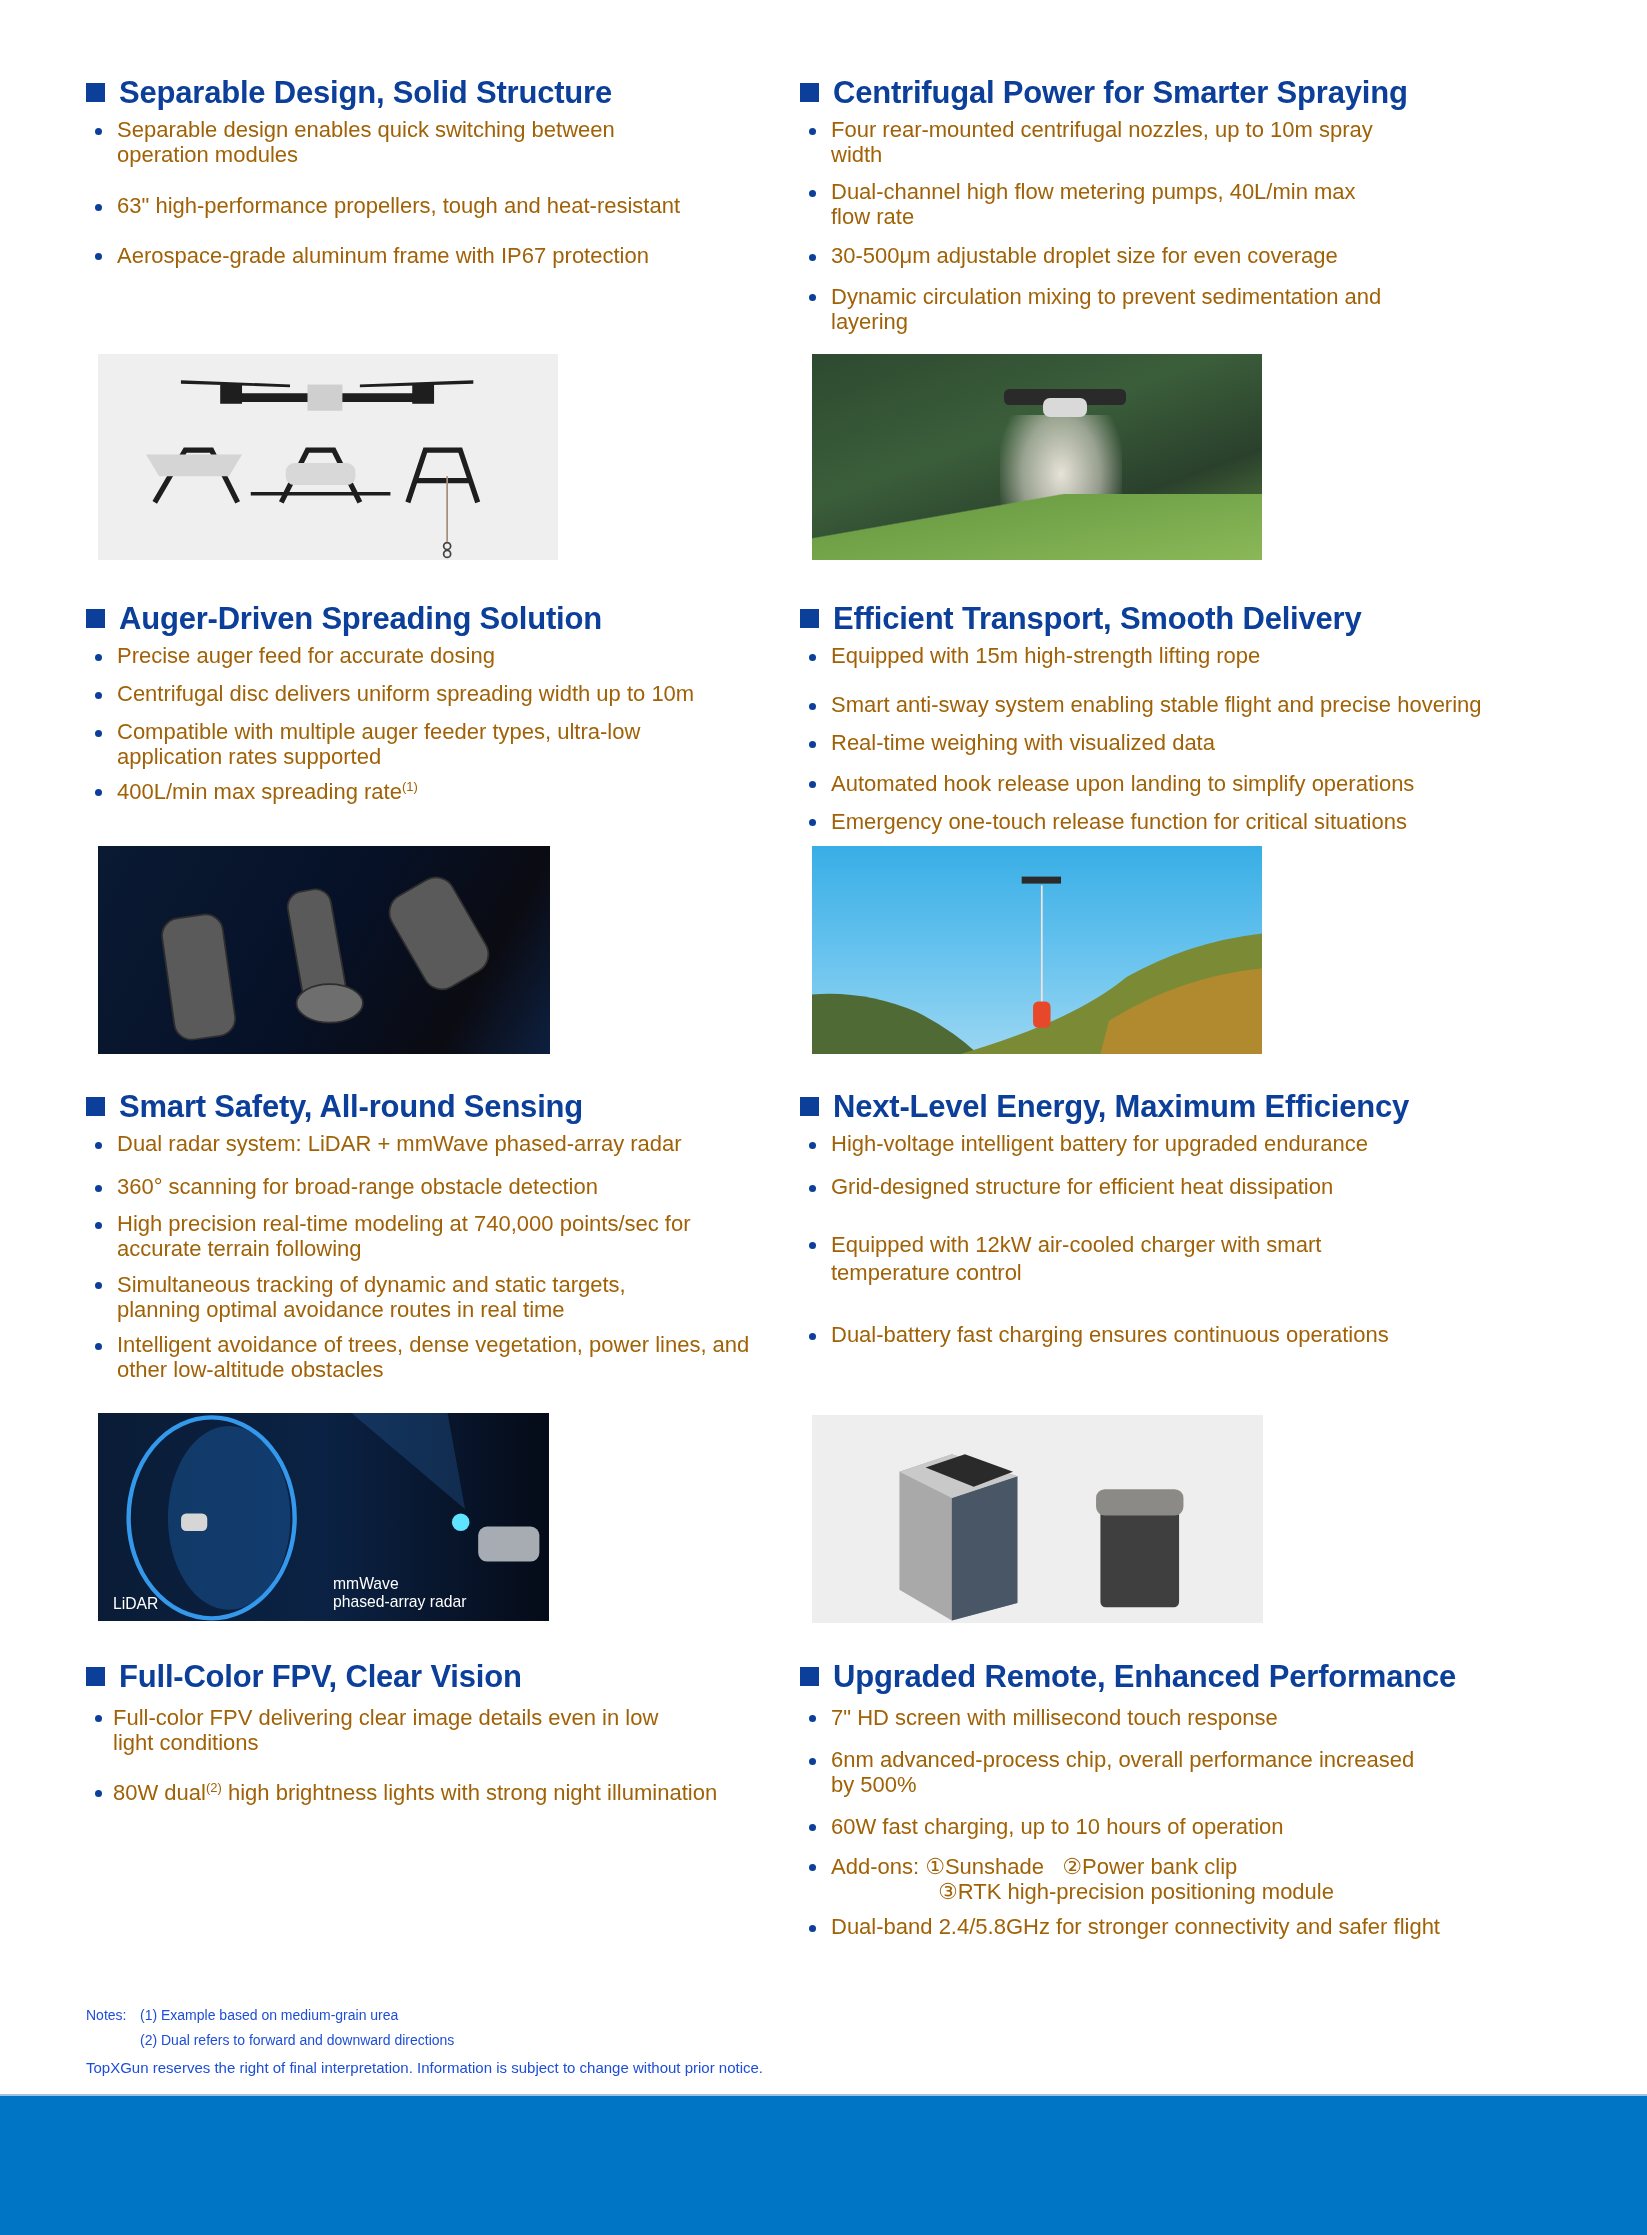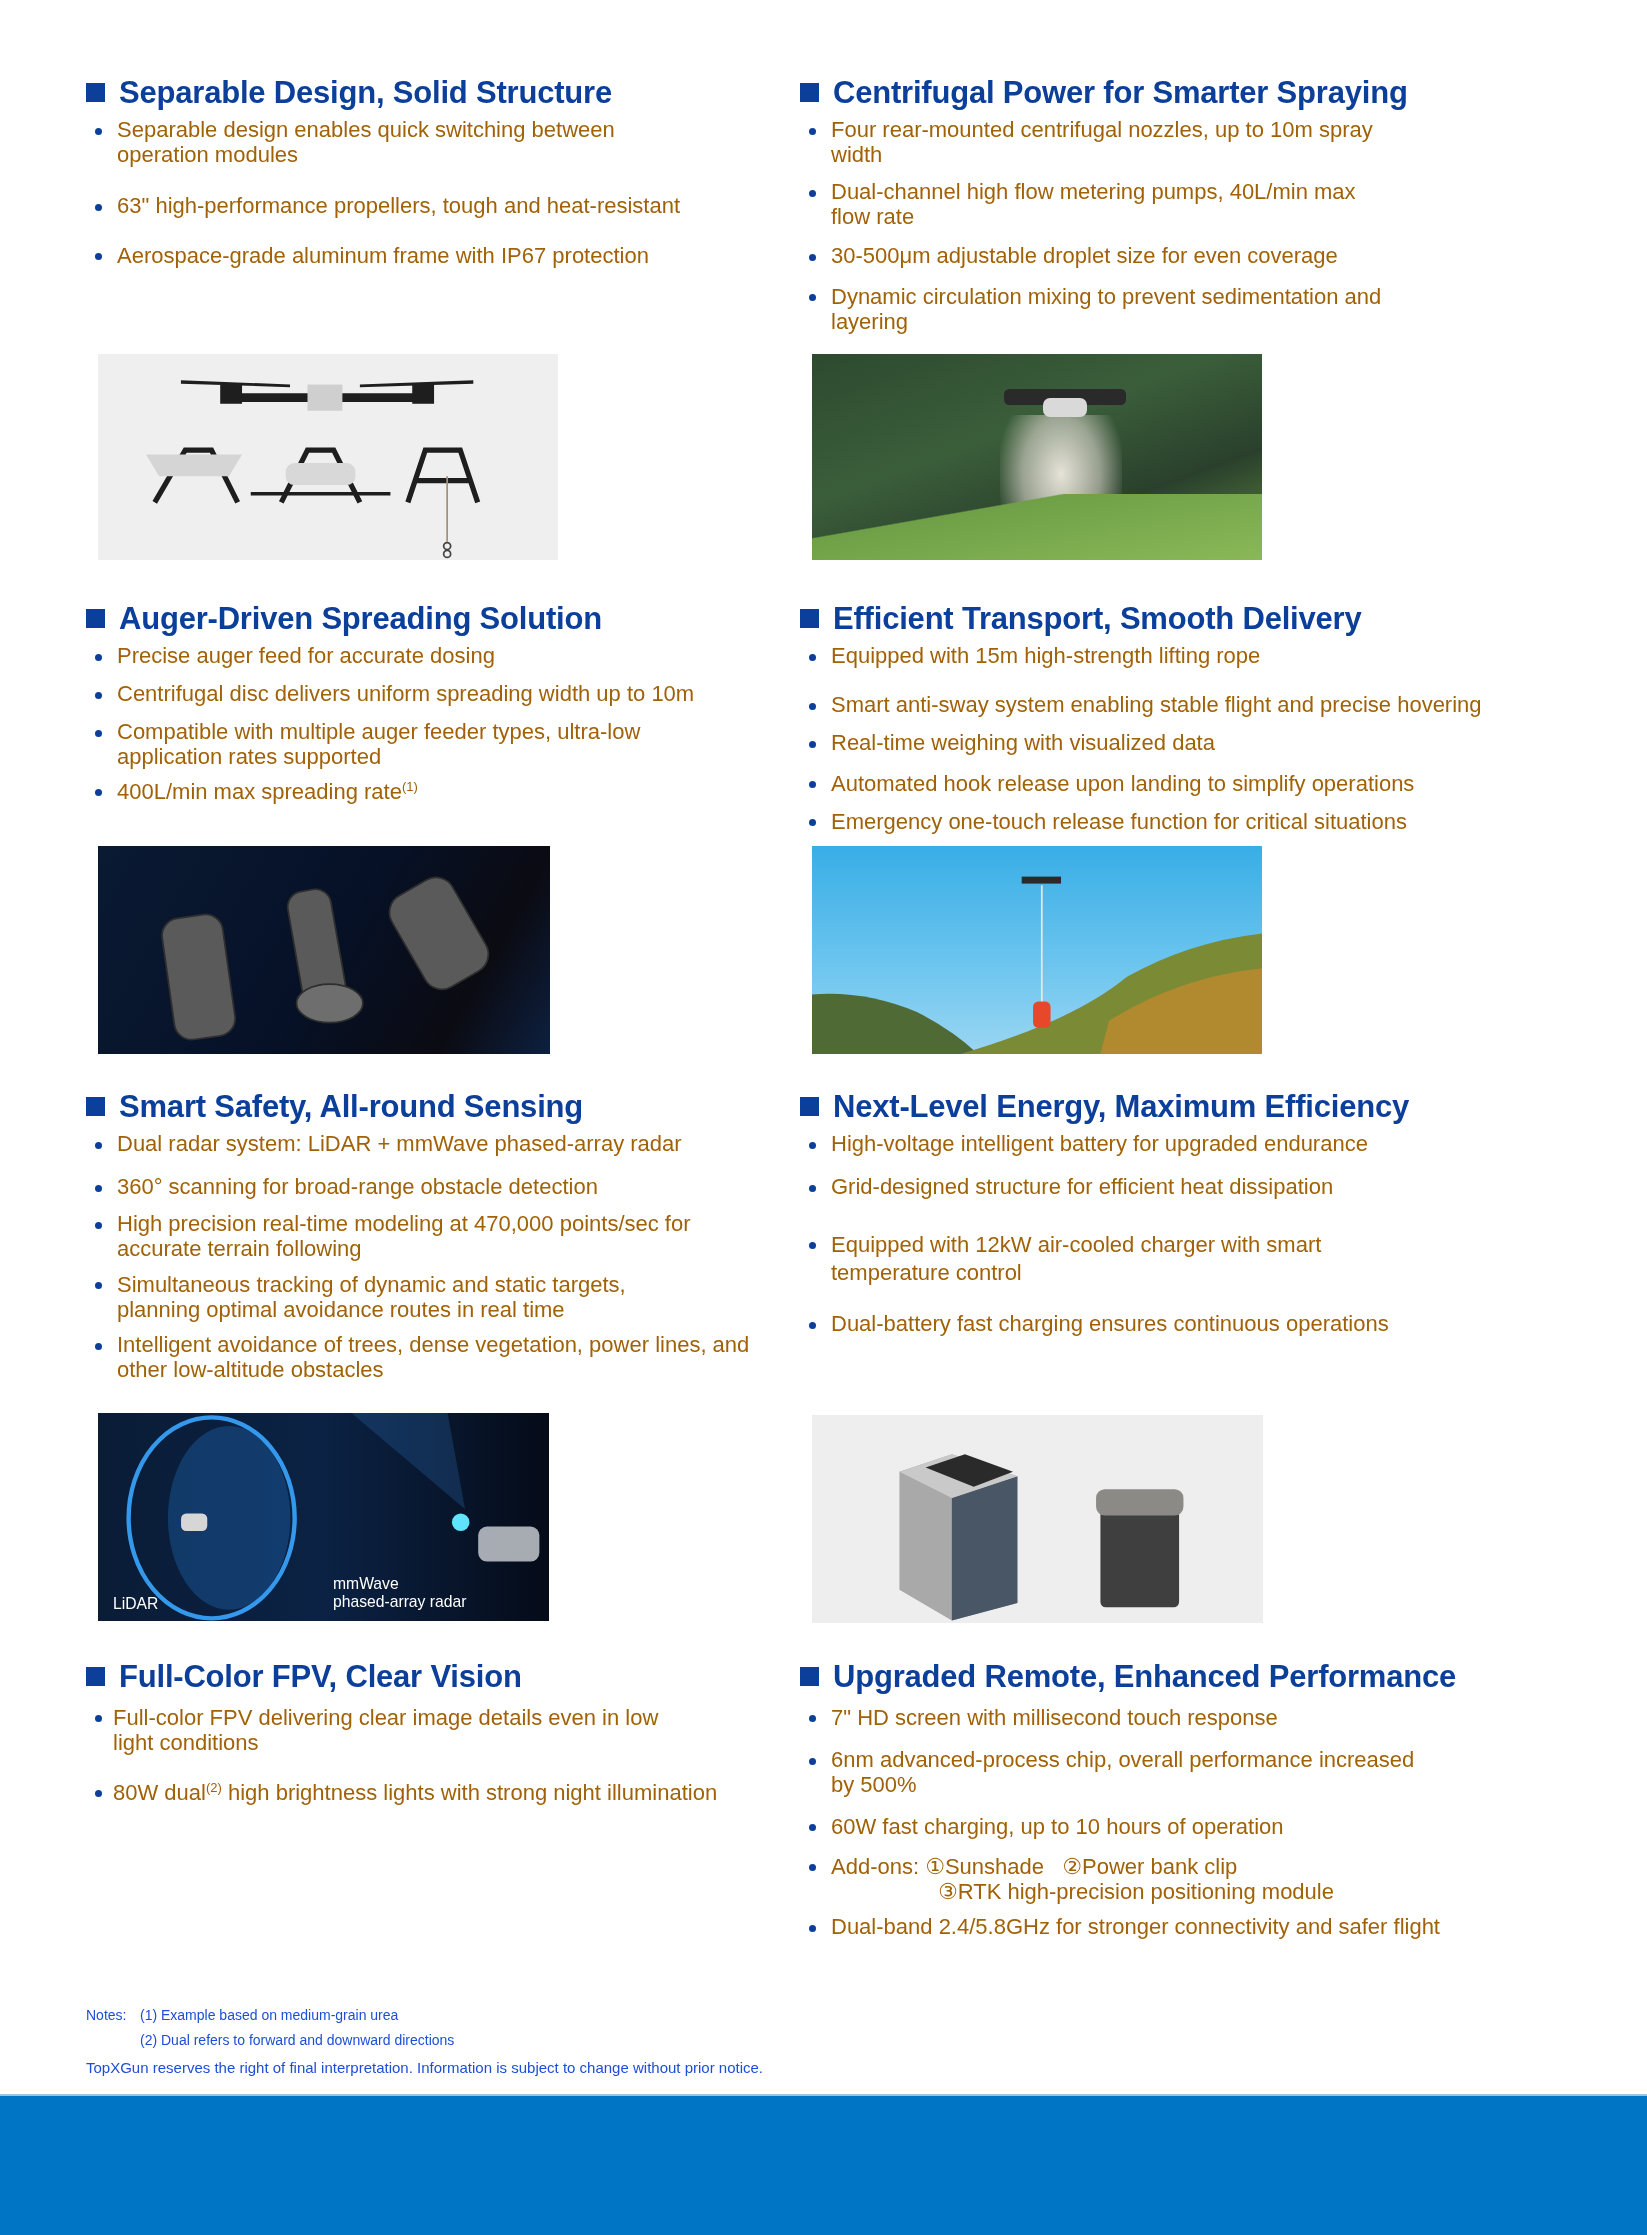--- a/index.html
+++ b/index.html
@@ -122,21 +122,21 @@
 </div>
 
 <div class="section" style="left:86px;top:1089px;width:699px;">
   <div class="heading">
       <span class="sq"></span>
       <span>Smart Safety, All-round Sensing</span>
     </div>
   <ul class="bullets" style="margin-top:7px;">
     <li><span>Dual radar system: LiDAR + mmWave phased-array radar</span></li>
     <li style="margin-top:18.3px;"><span>360° scanning for broad-range obstacle detection</span></li>
-    <li style="width:594px;margin-top:12.2px;"><span>High precision real-time modeling at 470,000 points/sec for accurate terrain following</span></li>
+    <li style="width:594px;margin-top:12.2px;"><span>High precision real-time modeling at 740,000 points/sec for accurate terrain following</span></li>
     <li style="width:594px;margin-top:10.5px;"><span>Simultaneous tracking of dynamic and static targets, planning optimal avoidance routes in real time</span></li>
     <li style="width:681px;margin-top:10.5px;"><span>Intelligent avoidance of trees, dense vegetation, power lines, and other low-altitude obstacles</span></li>
   </ul>
 </div>
 <div class="img" style="left:98px;top:1413px;width:451px;height:208px;background:linear-gradient(90deg,#0a1c36 0%,#0b2244 50%,#050b18 100%);">
   <svg width="451" height="208" viewBox="0 0 516 238">
     <ellipse cx="130" cy="120" rx="95" ry="115" fill="none" stroke="#39a6ff" stroke-width="5" opacity="0.9"></ellipse>
     <ellipse cx="150" cy="120" rx="70" ry="105" fill="#1f6fc0" opacity="0.35"></ellipse>
     <path d="M290 0 L420 110 L400 0 Z" fill="#2f78c4" opacity="0.25"></path>
     <circle cx="415" cy="125" r="10" fill="#5fe3ff"></circle>
@@ -149,21 +149,21 @@
 
 <div class="section" style="left:800px;top:1089px;width:786px;">
   <div class="heading">
       <span class="sq"></span>
       <span>Next-Level Energy, Maximum Efficiency</span>
     </div>
   <ul class="bullets" style="margin-top:7px;">
     <li><span>High-voltage intelligent battery for upgraded endurance</span></li>
     <li style="margin-top:18.3px;"><span>Grid-designed structure for efficient heat dissipation</span></li>
     <li style="width:507px;margin-top:32px;line-height:28px;"><span>Equipped with 12kW air-cooled charger with smart temperature control</span></li>
-    <li style="margin-top:24px;"><span>Dual-battery fast charging ensures continuous operations</span></li>
+    <li style="margin-top:35px;"><span>Dual-battery fast charging ensures continuous operations</span></li>
   </ul>
 </div>
 <div class="img" style="left:812px;top:1415px;width:451px;height:208px;background:#eeeeee;">
   <svg width="451" height="208" viewBox="0 0 516 238">
     <path d="M100 65 L160 45 L235 70 L235 215 L160 235 L100 200 Z" fill="#a9a9a9"></path>
     <path d="M160 95 L235 70 L235 215 L160 235 Z" fill="#495666"></path>
     <path d="M100 65 L160 45 L235 70 L160 95 Z" fill="#c9c9c9"></path>
     <path d="M130 60 L175 45 L230 65 L185 82 Z" fill="#2a2a2a"></path>
     <rect x="330" y="105" width="90" height="115" rx="6" fill="#3f3f3f"></rect>
     <rect x="325" y="85" width="100" height="30" rx="10" fill="#8c8a86"></rect>

